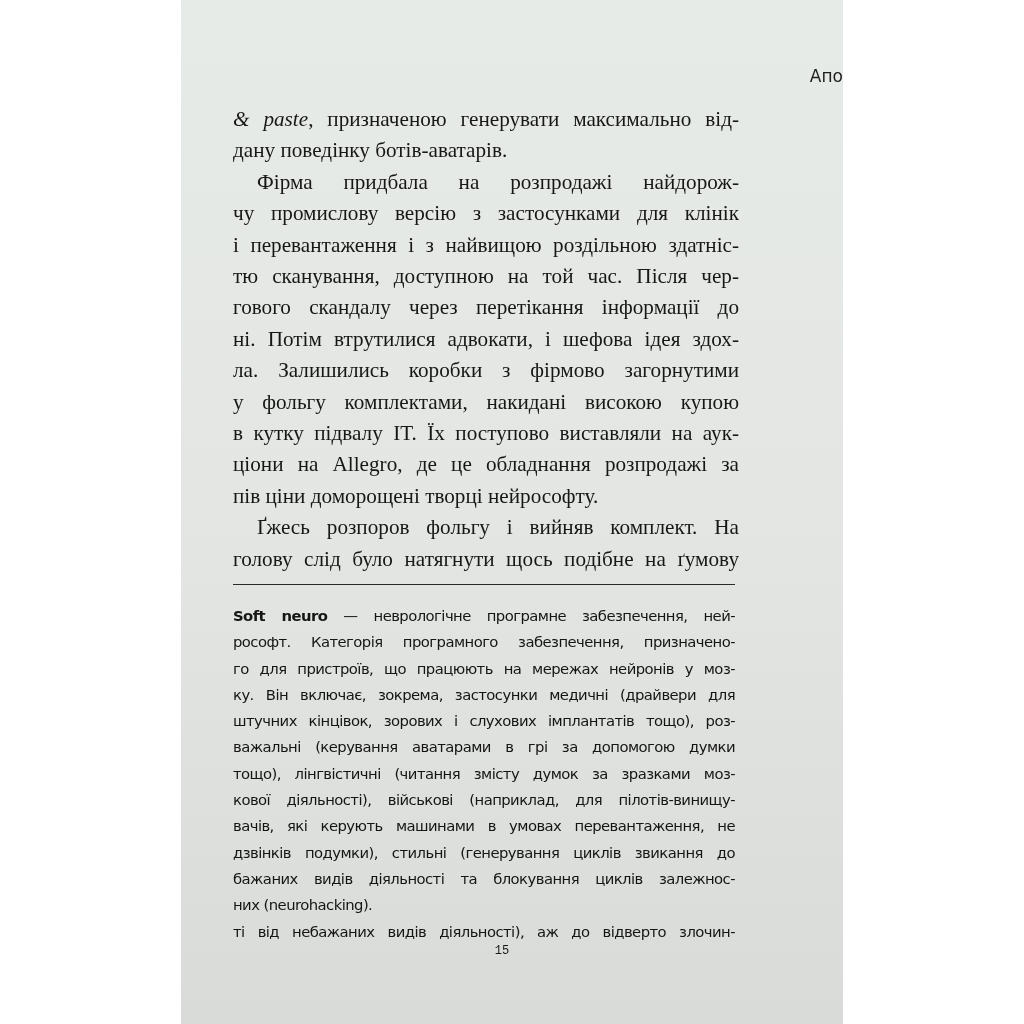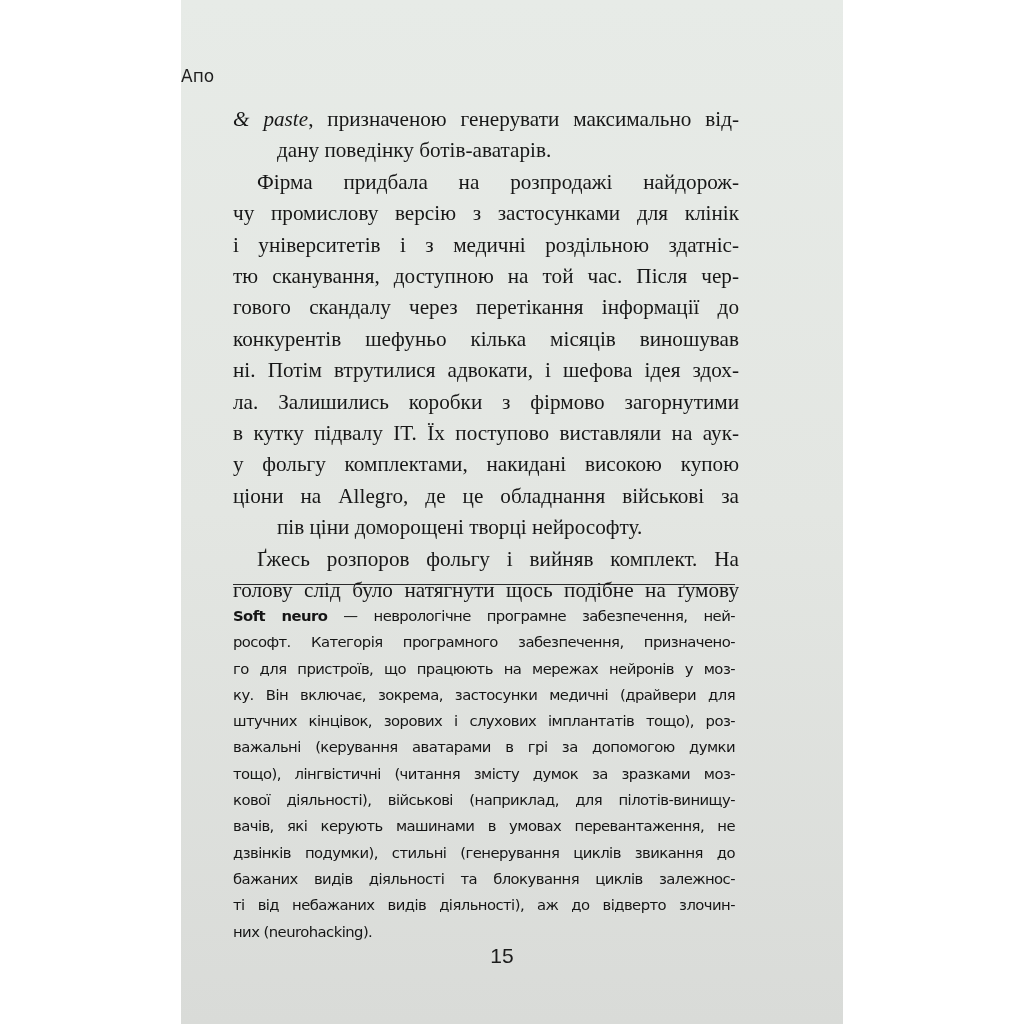--- a/index.html
+++ b/index.html
@@ -11,41 +11,41 @@
   }
   .page {
     position: absolute;
     left: 181px; top: 0;
     width: 662px; height: 1024px;
     background: linear-gradient(180deg, #e7ebe7 0%, #e3e6e2 50%, #d9dbd8 100%);
   }
   .running-head {
     position: absolute;
     left: 0; width: 662px; top: 66px;
-    text-align: left;
+    text-align: right;
     font-family: "DejaVu Sans", sans-serif;
     font-size: 17px;
     color: #1e1e1e;
   }
   .body-text {
     position: absolute;
     left: 52px; top: 104px;
     width: 506px;
     font-family: "Liberation Serif", serif;
     font-size: 21.2px;
     line-height: 31.4px;
     color: #171717;
   }
   .body-text .line {
     display: block;
     white-space: nowrap;
     text-align: justify;
     text-align-last: justify;
   }
-  .body-text .line.last { text-align-last: left; margin-left: 44px; }
+  .body-text .line.last { text-align-last: left; }
   .body-text .line.indent { padding-left: 24px; }
   .body-text em { font-style: italic; }
   .rule {
     position: absolute;
     left: 52px; top: 584px;
     width: 502px; height: 0;
     border-top: 1.3px solid #2a2a2a;
   }
   .footnote {
     position: absolute;
@@ -62,62 +62,61 @@
     white-space: nowrap;
     text-align: justify;
     text-align-last: justify;
   }
   .footnote .line.last { text-align-last: left; }
   .footnote b { font-weight: bold; }
   .folio {
     position: absolute;
     left: 0; width: 642px; top: 944px;
     text-align: center;
-    font-family: Liberation Sans, sans-serif;
-    font-size: 21px;
+    font-family: Liberation Mono, monospace;
+    font-size: 12px;
     color: #1b1b1b;
   }
 </style>
 </head>
 <body>
 
 <div class="page">
   <div class="running-head">Апо</div>
 
   <div class="body-text">
     <span class="line"><em>&amp; paste</em><span>, призначеною генерувати максимально від-</span></span>
     <span class="line last">дану поведінку ботів-аватарів.</span>
     <span class="line indent">Фірма придбала на розпродажі найдорож-</span>
     <span class="line">чу промислову версію з застосунками для клінік</span>
-    <span class="line">і університетів і з медичні роздільною здатніс-</span>
+    <span class="line">і перевантаження і з найвищою роздільною здатніс-</span>
     <span class="line">тю сканування, доступною на той час. Після чер-</span>
     <span class="line">гового скандалу через перетікання інформації до</span>
-    <span class="line">конкурентів шефуньо кілька місяців виношував</span>
     <span class="line">ні. Потім втрутилися адвокати, і шефова ідея здох-</span>
     <span class="line">ла. Залишились коробки з фірмово загорнутими</span>
+    <span class="line">у фольгу комплектами, накидані високою купою</span>
     <span class="line">в кутку підвалу IT. Їх поступово виставляли на аук-</span>
-    <span class="line">у фольгу комплектами, накидані високою купою</span>
-    <span class="line">ціони на Allegro, де це обладнання військові за</span>
+    <span class="line">ціони на Allegro, де це обладнання розпродажі за</span>
     <span class="line last">пів ціни доморощені творці нейрософту.</span>
     <span class="line indent">Ґжесь розпоров фольгу і вийняв комплект. На</span>
     <span class="line">голову слід було натягнути щось подібне на ґумову</span>
   </div>
 
   <div class="rule"></div>
 
   <div class="footnote">
     <span class="line"><b>Soft neuro</b><span> — неврологічне програмне забезпечення, ней-</span></span>
     <span class="line">рософт. Категорія програмного забезпечення, призначено-</span>
     <span class="line">го для пристроїв, що працюють на мережах нейронів у моз-</span>
     <span class="line">ку. Він включає, зокрема, застосунки медичні (драйвери для</span>
     <span class="line">штучних кінцівок, зорових і слухових імплантатів тощо), роз-</span>
     <span class="line">важальні (керування аватарами в грі за допомогою думки</span>
     <span class="line">тощо), лінгвістичні (читання змісту думок за зразками моз-</span>
     <span class="line">кової діяльності), військові (наприклад, для пілотів-винищу-</span>
     <span class="line">вачів, які керують машинами в умовах перевантаження, не</span>
     <span class="line">дзвінків подумки), стильні (генерування циклів звикання до</span>
     <span class="line">бажаних видів діяльності та блокування циклів залежнос-</span>
+    <span class="line last">них (neurohacking).</span>
     <span class="line">ті від небажаних видів діяльності), аж до відверто злочин-</span>
-    <span class="line last">них (neurohacking).</span>
   </div>
 
   <div class="folio">15</div>
 </div>
 
 </body></html>

